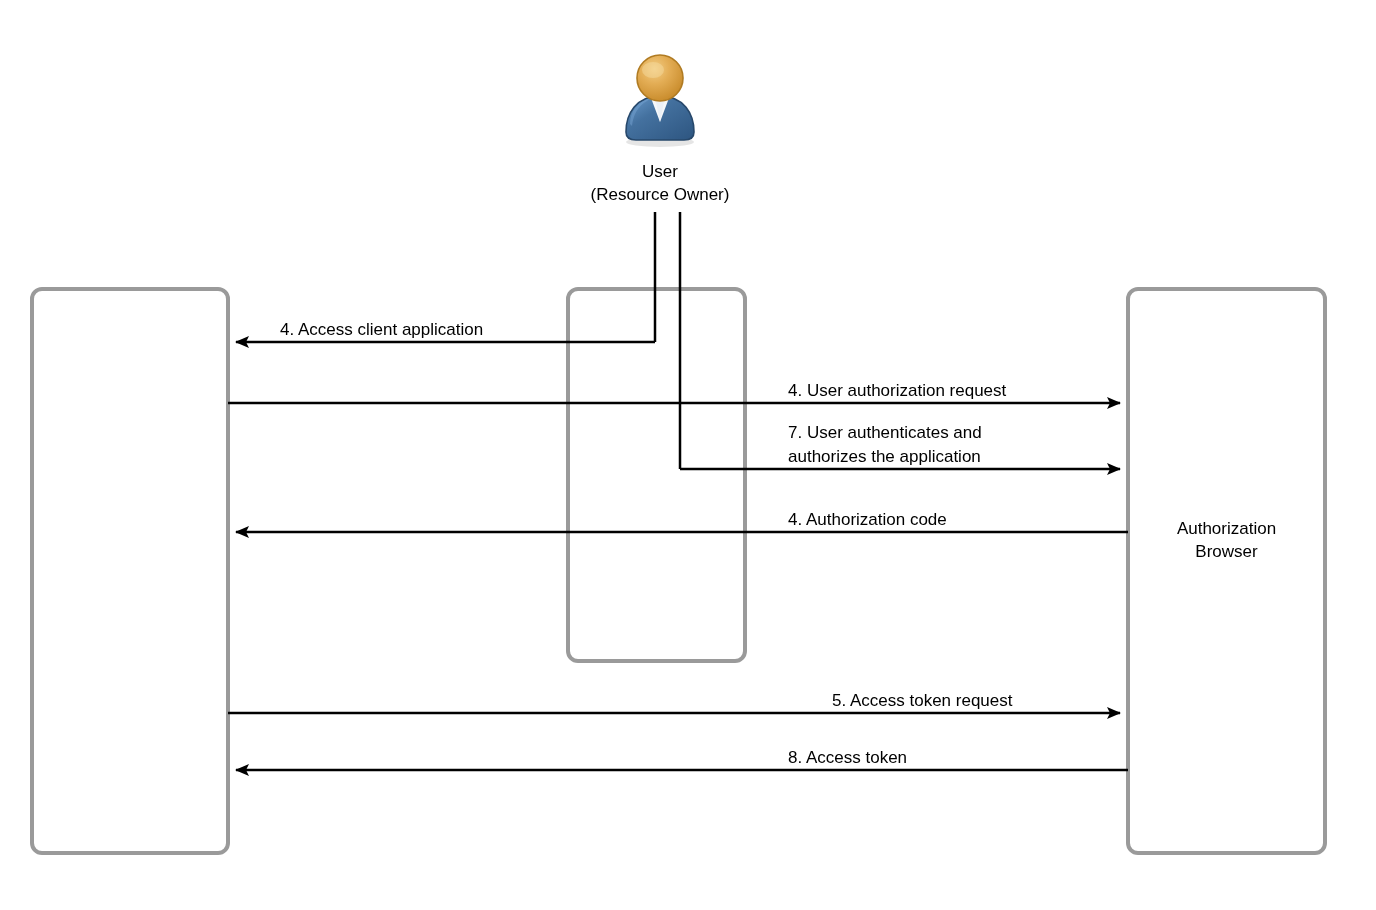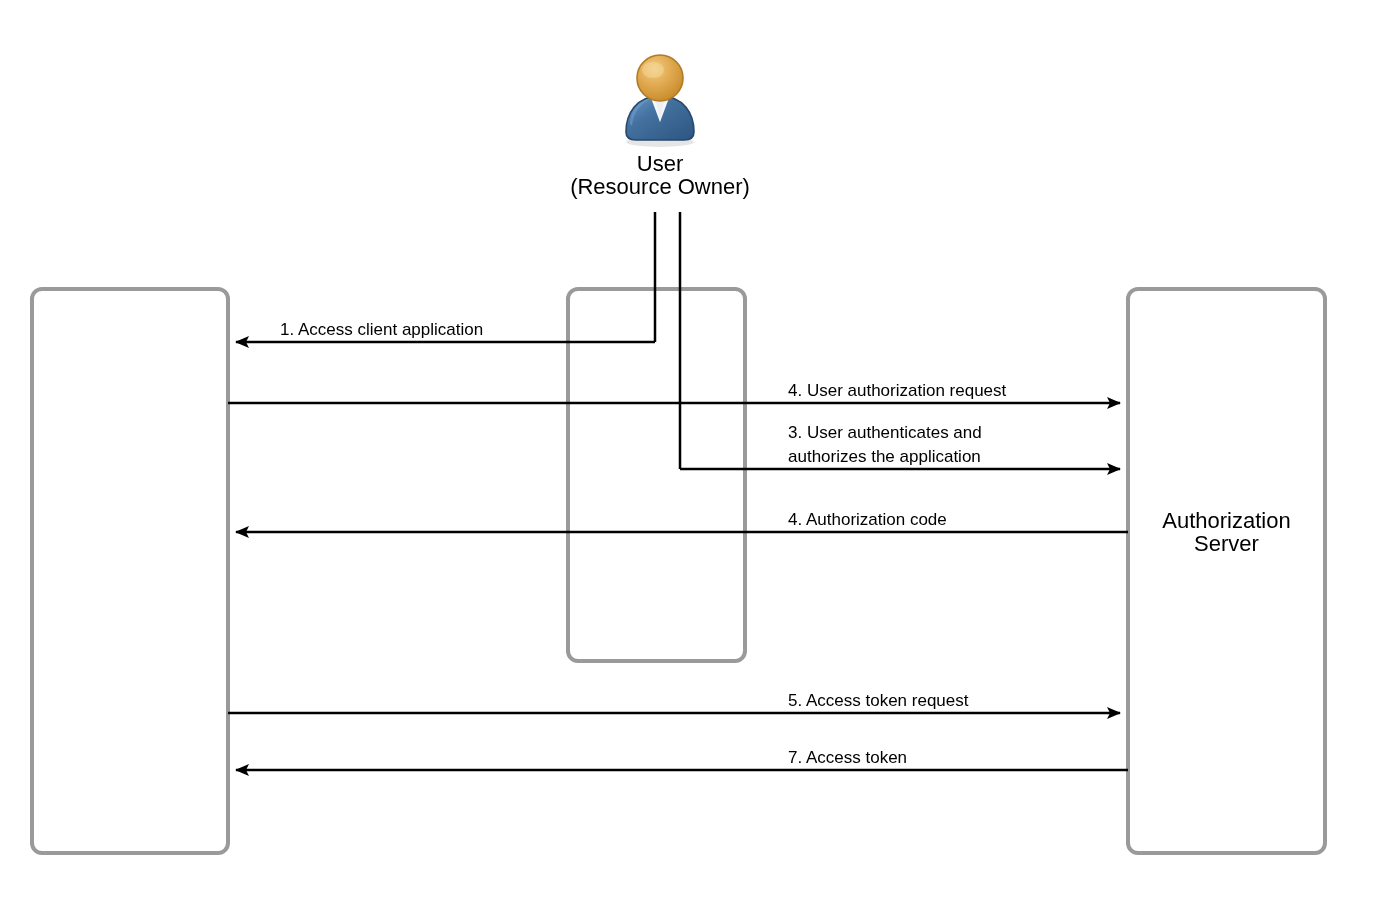--- a/index.html
+++ b/index.html
@@ -21,25 +21,26 @@
     position: absolute;
     top: 0;
     left: 0;
     width: 1376px;
     height: 910px;
   }
   .node-label {
     position: absolute;
     text-align: center;
     color: #000000;
-    font-size: 22px;
+    font-size: 17px;
     line-height: 23px;
     font-family: "Liberation Sans", sans-serif;
     white-space: pre-line;
     pointer-events: none;
+    margin-top: 8px;
   }
   .edge-label {
     position: absolute;
     color: #000000;
     font-size: 17px;
     line-height: 24px;
     font-family: "Liberation Sans", sans-serif;
     white-space: pre-line;
     pointer-events: none;
   }
@@ -107,28 +108,28 @@
     <circle cx="44" cy="26" r="23" fill="url(#head-grad)" stroke="#b07b22" stroke-width="1.6"></circle>
     <ellipse cx="37" cy="18" rx="11" ry="8" fill="#f7dda4" opacity="0.45"></ellipse>
   </svg>
 
   <div class="node-label" style="left:545px; top:152px; width:230px;">User
 (Resource Owner)</div>
 
 
 
   <div class="node-label" style="left:1128px; top:509px; width:197px;">Authorization
-Server</div>
+Browser</div>
 
-  <div class="edge-label" style="left:280px; top:318px;">1. Access client application</div>
+  <div class="edge-label" style="left:280px; top:318px;">4. Access client application</div>
 
   <div class="edge-label" style="left:788px; top:379px;">4. User authorization request</div>
 
-  <div class="edge-label" style="left:788px; top:421px;">3. User authenticates and
+  <div class="edge-label" style="left:788px; top:421px;">7. User authenticates and
 authorizes the application</div>
 
   <div class="edge-label" style="left:788px; top:508px;">4. Authorization code</div>
 
-  <div class="edge-label" style="left:788px; top:689px;">5. Access token request</div>
+  <div class="edge-label" style="left:832px; top:689px;">5. Access token request</div>
 
-  <div class="edge-label" style="left:788px; top:746px;">7. Access token</div>
+  <div class="edge-label" style="left:788px; top:746px;">8. Access token</div>
 
 </div>
 
 </body></html>

